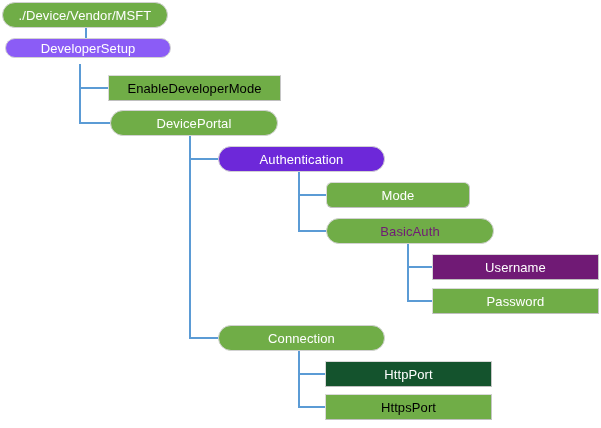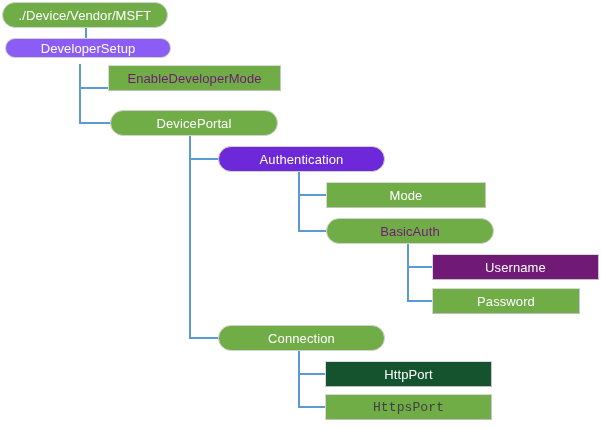--- a/index.html
+++ b/index.html
@@ -74,44 +74,44 @@
       <path d="M 299 351 L 299 374 L 325 374" fill="none" stroke="#5b9bd5" stroke-width="1.6" shape-rendering="crispEdges"></path>
       <path d="M 299 351 L 299 407 L 325 407" fill="none" stroke="#5b9bd5" stroke-width="1.6" shape-rendering="crispEdges"></path>
     </svg>
   <div id="node-layer">
       <div class="node pill" style="left: 2px; top: 2px; width: 166px; height: 26px; background: rgb(112, 173, 71); color: rgb(255, 255, 255);">
         <span class="node-label">./Device/Vendor/MSFT</span>
       </div>
       <div class="node pill" style="left: 5px; top: 38px; width: 166px; height: 20px; background: #8b5cf6; color: rgb(255, 255, 255);">
         <span class="node-label">DeveloperSetup</span>
       </div>
-      <div class="node rect" style="left: 108px; top: 65px; width: 173px; height: 26px; background: rgb(112, 173, 71); color: #701a75;">
+      <div class="node rect" style="left: 108px; top: 75px; width: 173px; height: 26px; background: rgb(112, 173, 71); color: #000000;">
         <span class="node-label">EnableDeveloperMode</span>
       </div>
       <div class="node pill" style="left: 110px; top: 110px; width: 168px; height: 26px; background: rgb(112, 173, 71); color: rgb(255, 255, 255);">
         <span class="node-label">DevicePortal</span>
       </div>
       <div class="node pill" style="left: 218px; top: 146px; width: 167px; height: 26px; background: #6d28d9; color: rgb(255, 255, 255);">
         <span class="node-label">Authentication</span>
       </div>
-      <div class="node rect" style="left: 326px; top: 182px; width: 160px; height: 26px; background: rgb(112, 173, 71); color: rgb(255, 255, 255);">
+      <div class="node rect" style="left: 326px; top: 182px; width: 144px; height: 26px; background: rgb(112, 173, 71); color: rgb(255, 255, 255); border-radius: 6px;">
         <span class="node-label">Mode</span>
       </div>
       <div class="node pill" style="left: 326px; top: 218px; width: 168px; height: 26px; background: rgb(112, 173, 71); color: #701a75;">
         <span class="node-label">BasicAuth</span>
       </div>
       <div class="node rect" style="left: 432px; top: 254px; width: 167px; height: 26px; background: #701a75; color: rgb(255, 255, 255);">
         <span class="node-label">Username</span>
       </div>
-      <div class="node rect" style="left: 432px; top: 288px; width: 148px; height: 26px; background: rgb(112, 173, 71); color: rgb(255, 255, 255);">
+      <div class="node rect" style="left: 432px; top: 288px; width: 167px; height: 26px; background: rgb(112, 173, 71); color: rgb(255, 255, 255);">
         <span class="node-label">Password</span>
       </div>
       <div class="node pill" style="left: 218px; top: 325px; width: 167px; height: 26px; background: rgb(112, 173, 71); color: rgb(255, 255, 255);">
         <span class="node-label">Connection</span>
       </div>
       <div class="node rect" style="left: 325px; top: 361px; width: 167px; height: 26px; background: #14532d; color: rgb(255, 255, 255);">
         <span class="node-label">HttpPort</span>
       </div>
-      <div class="node rect" style="left: 325px; top: 394px; width: 167px; height: 26px; background: rgb(112, 173, 71); color: #404040; font-family: Liberation Mono, monospace;">
+      <div class="node rect" style="left: 325px; top: 394px; width: 167px; height: 26px; background: rgb(112, 173, 71); color: #000000;">
         <span class="node-label">HttpsPort</span>
       </div>
     </div>
 </div>
 
 </body></html>

